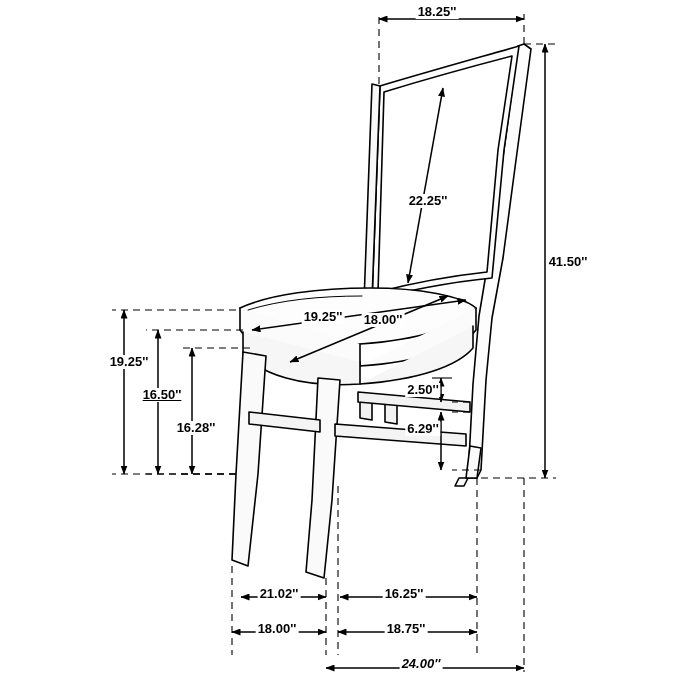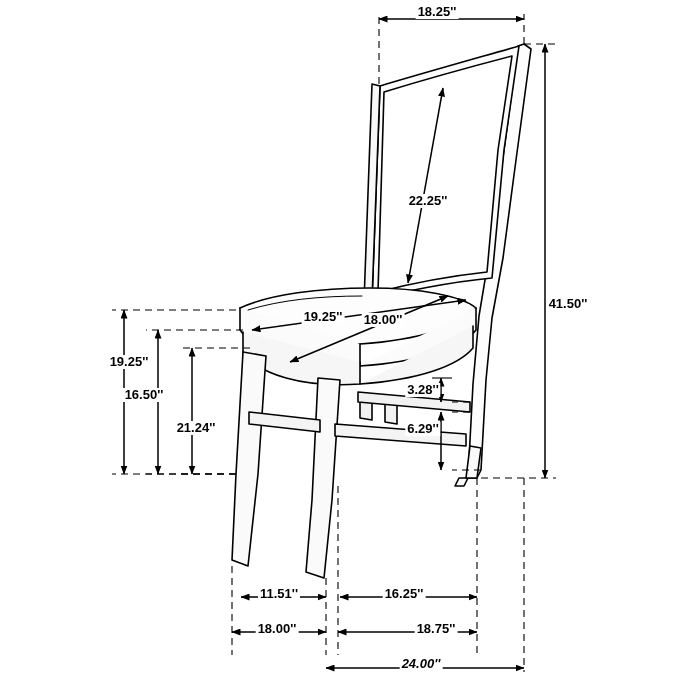--- a/index.html
+++ b/index.html
@@ -151,39 +151,39 @@
       <g stroke-width="1.1">
         <line x1="432" y1="378" x2="452" y2="378"></line>
       </g>
     </g>
   </svg>
 
   <div class="dim-label" style="left:437px; top:12px; transform:translate(-50%,-50%);">18.25''</div>
 
   <div class="dim-label" style="left:428px; top:191px; transform:translate(-50%,-50%);margin-top:10px;">22.25''</div>
 
-  <div class="dim-label" style="left:568px; top:262px; transform:translate(-50%,-50%);margin-top:42px;">41.50''</div>
+  <div class="dim-label" style="left:568px; top:262px; transform:translate(-50%,-50%);">41.50''</div>
 
   <div class="dim-label" style="left:323px; top:317px; transform:translate(-50%,-50%);">19.25''</div>
 
   <div class="dim-label" style="left:383px; top:320px; transform:translate(-50%,-50%);">18.00''</div>
 
   <div class="dim-label" style="left:129px; top:362px; transform:translate(-50%,-50%);">19.25''</div>
 
-  <div class="dim-label" style="left:144px; top:395px; transform:translate(-50%,-50%);">16.50''</div>
+  <div class="dim-label" style="left:162px; top:395px; transform:translate(-50%,-50%);text-decoration:underline;">16.50''</div>
 
-  <div class="dim-label" style="left:196px; top:428px; transform:translate(-50%,-50%);">21.24''</div>
+  <div class="dim-label" style="left:196px; top:428px; transform:translate(-50%,-50%);">16.28''</div>
 
-  <div class="dim-label" style="left:423px; top:390px; transform:translate(-50%,-50%);">3.28''</div>
+  <div class="dim-label" style="left:423px; top:390px; transform:translate(-50%,-50%);">2.50''</div>
 
   <div class="dim-label" style="left:423px; top:429px; transform:translate(-50%,-50%);">6.29''</div>
 
-  <div class="dim-label" style="left:279px; top:594px; transform:translate(-50%,-50%);">11.51''</div>
+  <div class="dim-label" style="left:279px; top:594px; transform:translate(-50%,-50%);">21.02''</div>
 
   <div class="dim-label" style="left:404px; top:594px; transform:translate(-50%,-50%);">16.25''</div>
 
   <div class="dim-label" style="left:277px; top:629px; transform:translate(-50%,-50%);">18.00''</div>
 
-  <div class="dim-label" style="left:406px; top:629px; transform:translate(-50%,-50%);margin-left:30px;">18.75''</div>
+  <div class="dim-label" style="left:406px; top:629px; transform:translate(-50%,-50%);">18.75''</div>
 
   <div class="dim-label" style="left:421px; top:664px; transform:translate(-50%,-50%);font-style:italic;">24.00''</div>
 
 </div>
 
 </body></html>

